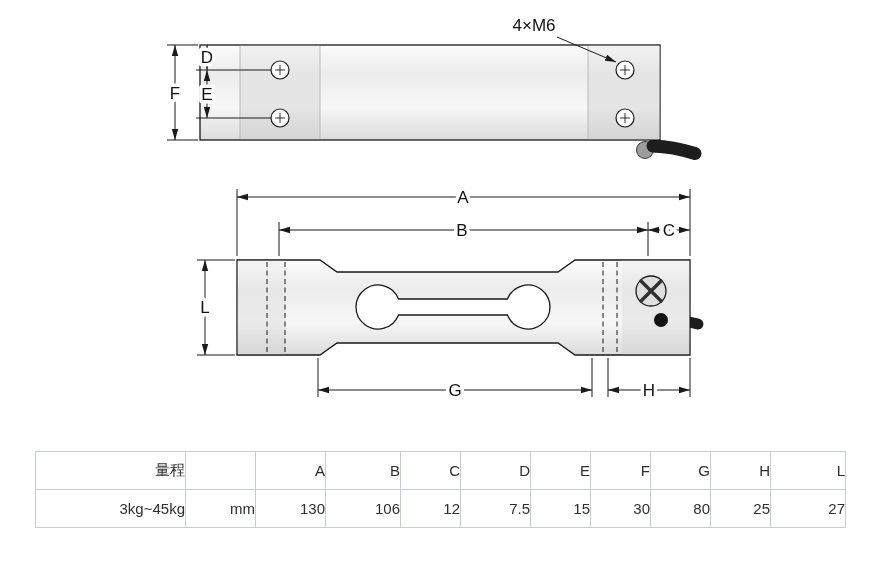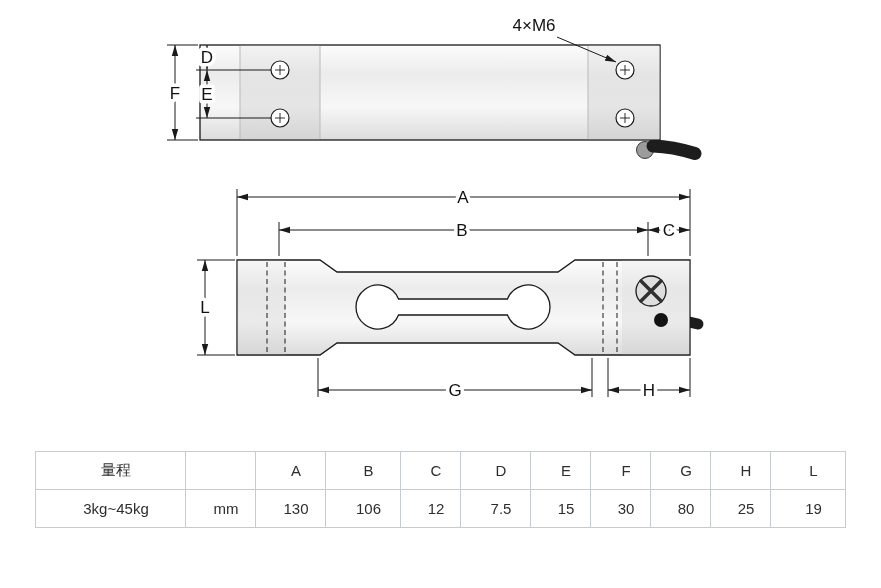--- a/index.html
+++ b/index.html
@@ -6,21 +6,21 @@
   .page{position:relative;width:881px;height:588px;background:#ffffff;overflow:hidden;
         font-family:"Liberation Sans",sans-serif;}
   .drawing{position:absolute;left:0;top:0;}
   .dim-label{font-family:"Liberation Sans",sans-serif;font-size:17px;fill:#111;
              paint-order:stroke;stroke:#ffffff;stroke-width:7px;stroke-linejoin:round;
              text-anchor:middle;}
   .callout{font-family:"Liberation Sans",sans-serif;font-size:17px;fill:#111;text-anchor:middle;}
   .spec-table{position:absolute;left:35px;top:451px;}
   table{border-collapse:collapse;table-layout:fixed;width:810px;}
   td{border:1px solid #c5cdd3;height:37px;padding:0 0 0 11px;font-size:15px;color:#2e2e2e;
-     text-align:center;vertical-align:middle;overflow:hidden;white-space:nowrap;
+     text-align:right;vertical-align:middle;overflow:hidden;white-space:nowrap;
      font-family:"Liberation Sans",sans-serif;}
 </style>
 </head>
 <body>
 
 <div class="page">
 
   <svg class="drawing" width="881" height="448" viewBox="0 0 881 448">
     <defs>
       <marker id="ae" viewBox="0 0 12 8" markerWidth="12" markerHeight="8" refX="11" refY="4" orient="auto" markerUnits="userSpaceOnUse">
@@ -139,19 +139,19 @@
           <td>3kg~45kg</td>
           <td>mm</td>
           <td>130</td>
           <td>106</td>
           <td>12</td>
           <td>7.5</td>
           <td>15</td>
           <td>30</td>
           <td>80</td>
           <td>25</td>
-          <td>19</td>
+          <td>27</td>
         </tr>
       </tbody>
     </table>
   </div>
 
 </div>
 
 </body></html>

